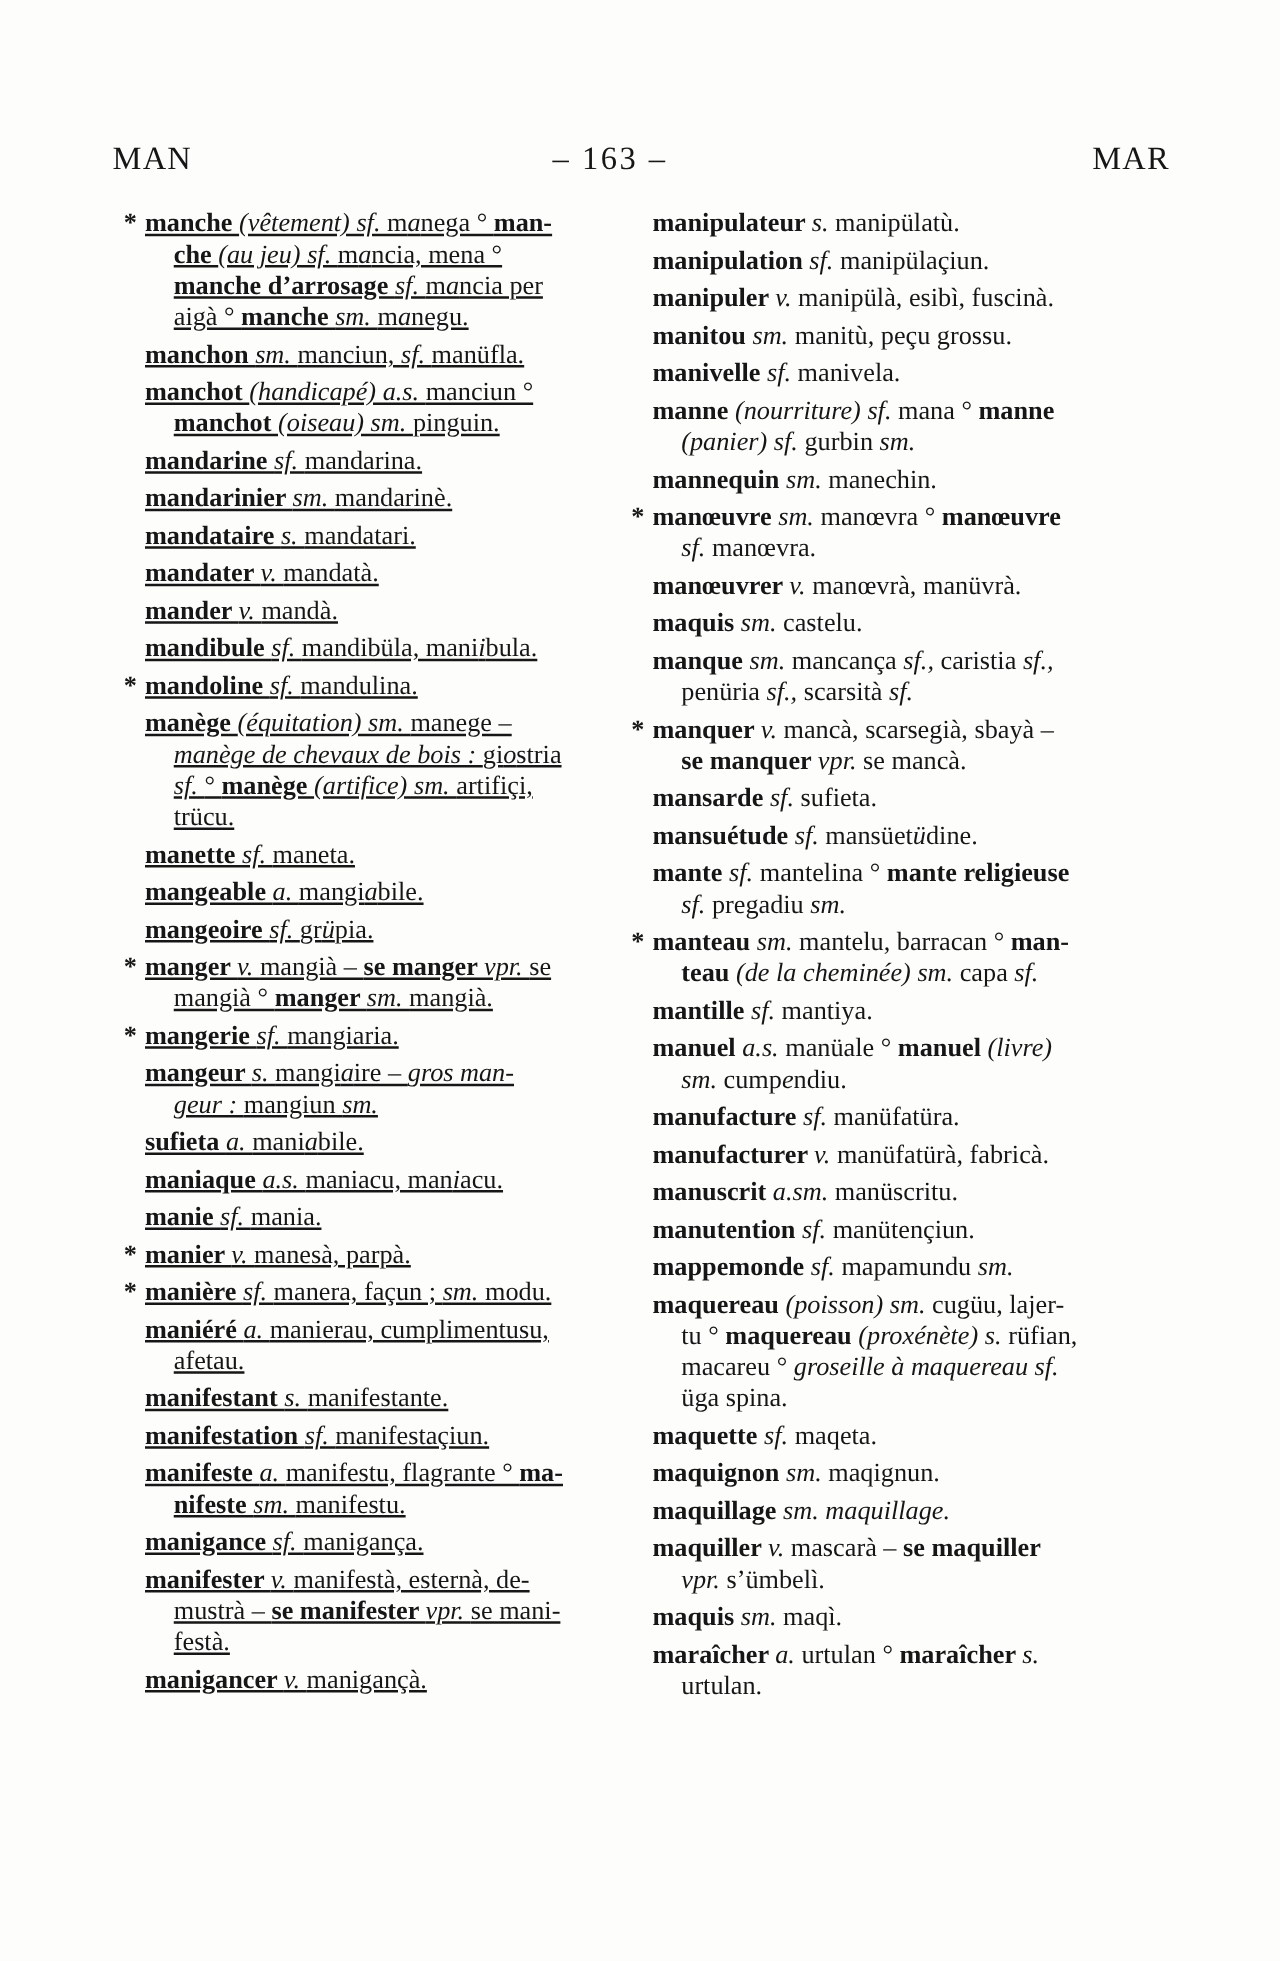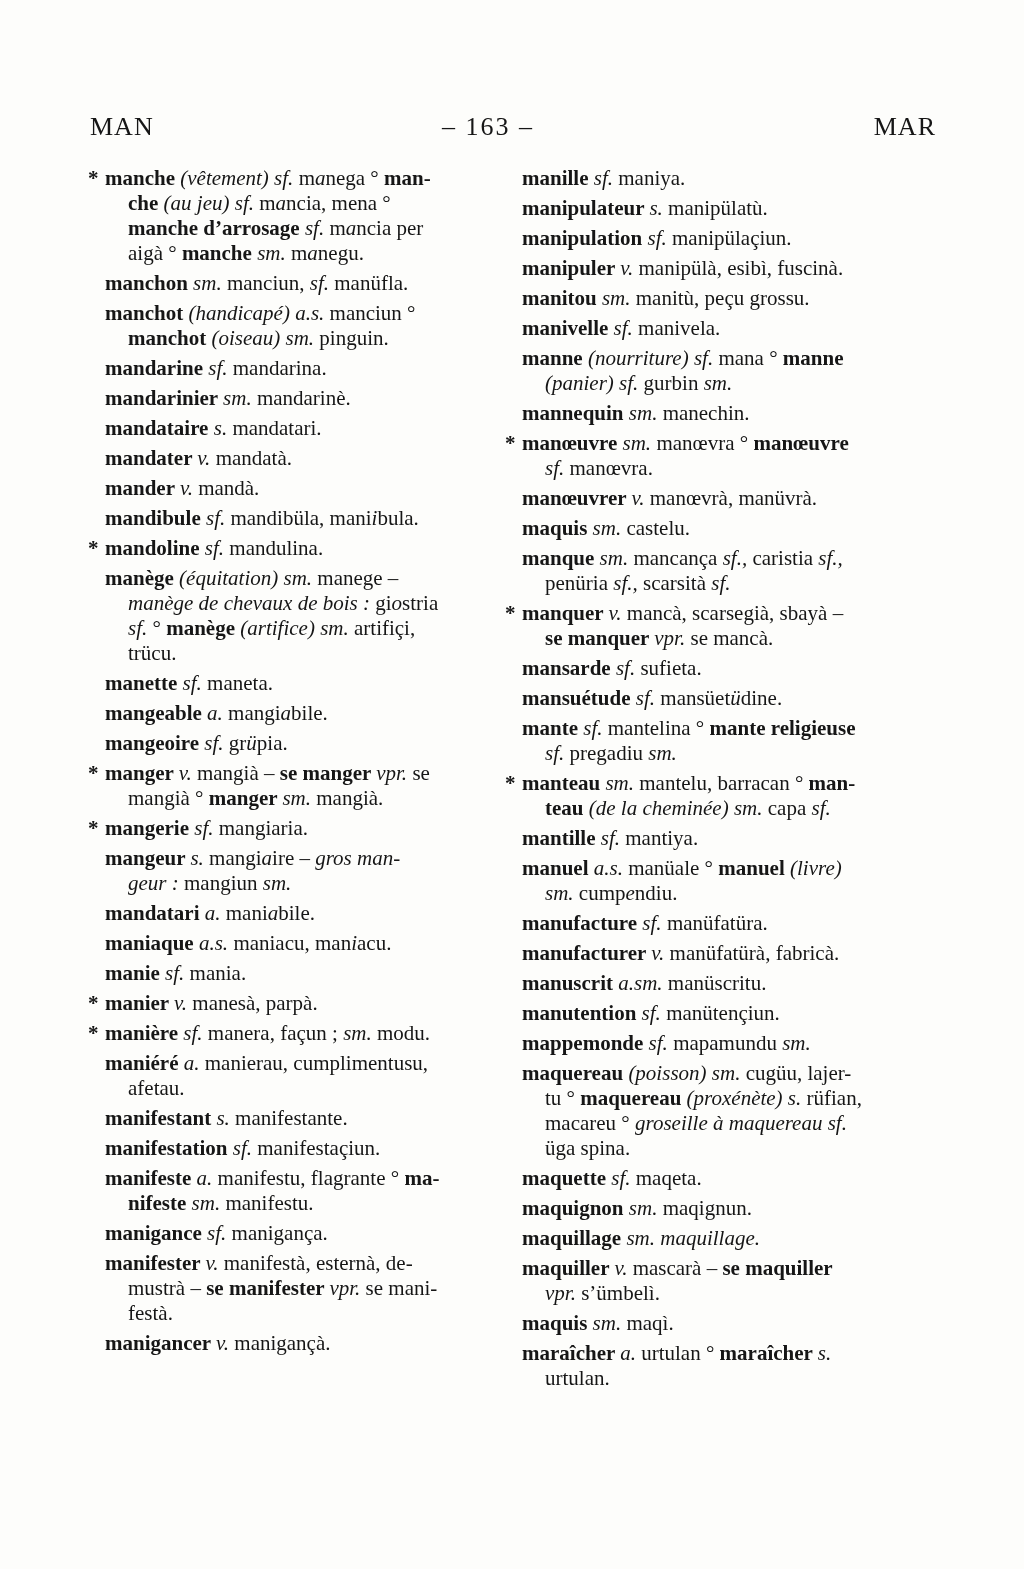--- a/index.html
+++ b/index.html
@@ -17,21 +17,21 @@
     font-size: 26px; letter-spacing: 1px;
   }
   .head-left  { position: absolute; left: 90px; top: 0; }
   .head-center{ position: absolute; left: 488px; top: 0; transform: translateX(-50%); letter-spacing: 2px; }
   .head-right { position: absolute; right: 88px; top: 0; text-align: right; }
   .col {
     position: absolute; top: 166px;
     font-size: 21px; line-height: 25px;
     text-rendering: optimizeLegibility;
   }
-  .col-left  { left: 88px;  width: 412px; }
+  .col-left  { left: 99px;  width: 412px; text-decoration: underline; }
   .col-right { left: 505px; width: 424px; }
   .entry {
     margin: 0 0 5px 0;
     padding-left: 40px;
     text-indent: -23px;
     white-space: pre-wrap;
   }
   .star {
     display: inline-block;
     width: 17px; margin-left: -17px;
@@ -71,39 +71,38 @@
 </span><span class="run-i">sf. </span><span class="run-n">° </span><span class="run-b">manège </span><span class="run-i">(artifice) sm. </span><span class="run-n">artifiçi,
 trücu.</span></p>
       <p class="entry"><span class="run-b">manette </span><span class="run-i">sf. </span><span class="run-n">maneta.</span></p>
       <p class="entry"><span class="run-b">mangeable </span><span class="run-i">a. </span><span class="run-n">mangi</span><span class="run-i">a</span><span class="run-n">bile.</span></p>
       <p class="entry"><span class="run-b">mangeoire </span><span class="run-i">sf. </span><span class="run-n">gr</span><span class="run-i">ü</span><span class="run-n">pia.</span></p>
       <p class="entry"><span class="star">*</span><span class="run-b">manger </span><span class="run-i">v. </span><span class="run-n">mangià – </span><span class="run-b">se manger </span><span class="run-i">vpr. </span><span class="run-n">se
 mangià ° </span><span class="run-b">manger </span><span class="run-i">sm. </span><span class="run-n">mangià.</span></p>
       <p class="entry"><span class="star">*</span><span class="run-b">mangerie </span><span class="run-i">sf. </span><span class="run-n">mangiaria.</span></p>
       <p class="entry"><span class="run-b">mangeur </span><span class="run-i">s. </span><span class="run-n">mangi</span><span class="run-i">a</span><span class="run-n">ire – </span><span class="run-i">gros man-
 geur : </span><span class="run-n">mangiun </span><span class="run-i">sm.</span></p>
-      <p class="entry"><span class="run-b">mandatari </span><span class="run-i">a. </span><span class="run-n">mani</span><span class="run-i">a</span><span class="run-n">bile.</span></p>
+      <p class="entry"><span class="run-b">sufieta </span><span class="run-i">a. </span><span class="run-n">mani</span><span class="run-i">a</span><span class="run-n">bile.</span></p>
       <p class="entry"><span class="run-b">maniaque </span><span class="run-i">a.s. </span><span class="run-n">maniacu, man</span><span class="run-i">i</span><span class="run-n">acu.</span></p>
       <p class="entry"><span class="run-b">manie </span><span class="run-i">sf. </span><span class="run-n">mania.</span></p>
       <p class="entry"><span class="star">*</span><span class="run-b">manier </span><span class="run-i">v. </span><span class="run-n">manesà, parpà.</span></p>
       <p class="entry"><span class="star">*</span><span class="run-b">manière </span><span class="run-i">sf. </span><span class="run-n">manera, façun ; </span><span class="run-i">sm. </span><span class="run-n">modu.</span></p>
       <p class="entry"><span class="run-b">maniéré </span><span class="run-i">a. </span><span class="run-n">manierau, cumplimentusu,
 afetau.</span></p>
       <p class="entry"><span class="run-b">manifestant </span><span class="run-i">s. </span><span class="run-n">manifestante.</span></p>
       <p class="entry"><span class="run-b">manifestation </span><span class="run-i">sf. </span><span class="run-n">manifestaçiun.</span></p>
       <p class="entry"><span class="run-b">manifeste </span><span class="run-i">a. </span><span class="run-n">manifestu, flagrante ° </span><span class="run-b">ma-
 nifeste </span><span class="run-i">sm. </span><span class="run-n">manifestu.</span></p>
       <p class="entry"><span class="run-b">manigance </span><span class="run-i">sf. </span><span class="run-n">manigança.</span></p>
       <p class="entry"><span class="run-b">manifester </span><span class="run-i">v. </span><span class="run-n">manifestà, esternà, de-
 mustrà – </span><span class="run-b">se manifester </span><span class="run-i">vpr. </span><span class="run-n">se mani-
 festà.</span></p>
       <p class="entry"><span class="run-b">manigancer </span><span class="run-i">v. </span><span class="run-n">manigançà.</span></p>
     </div>
   <div class="col col-right">
-      <p class="entry"><span class="run-b">manille </span><span class="run-i">sf. </span><span class="run-n">maniya.</span></p>
       <p class="entry"><span class="run-b">manipulateur </span><span class="run-i">s. </span><span class="run-n">manipülatù.</span></p>
       <p class="entry"><span class="run-b">manipulation </span><span class="run-i">sf. </span><span class="run-n">manipülaçiun.</span></p>
       <p class="entry"><span class="run-b">manipuler </span><span class="run-i">v. </span><span class="run-n">manipülà, esibì, fuscinà.</span></p>
       <p class="entry"><span class="run-b">manitou </span><span class="run-i">sm. </span><span class="run-n">manitù, peçu grossu.</span></p>
       <p class="entry"><span class="run-b">manivelle </span><span class="run-i">sf. </span><span class="run-n">manivela.</span></p>
       <p class="entry"><span class="run-b">manne </span><span class="run-i">(nourriture) sf. </span><span class="run-n">mana ° </span><span class="run-b">manne
 </span><span class="run-i">(panier) sf. </span><span class="run-n">gurbin </span><span class="run-i">sm.</span></p>
       <p class="entry"><span class="run-b">mannequin </span><span class="run-i">sm. </span><span class="run-n">manechin.</span></p>
       <p class="entry"><span class="star">*</span><span class="run-b">manœuvre </span><span class="run-i">sm. </span><span class="run-n">manœvra ° </span><span class="run-b">manœuvre
 </span><span class="run-i">sf. </span><span class="run-n">manœvra.</span></p>

